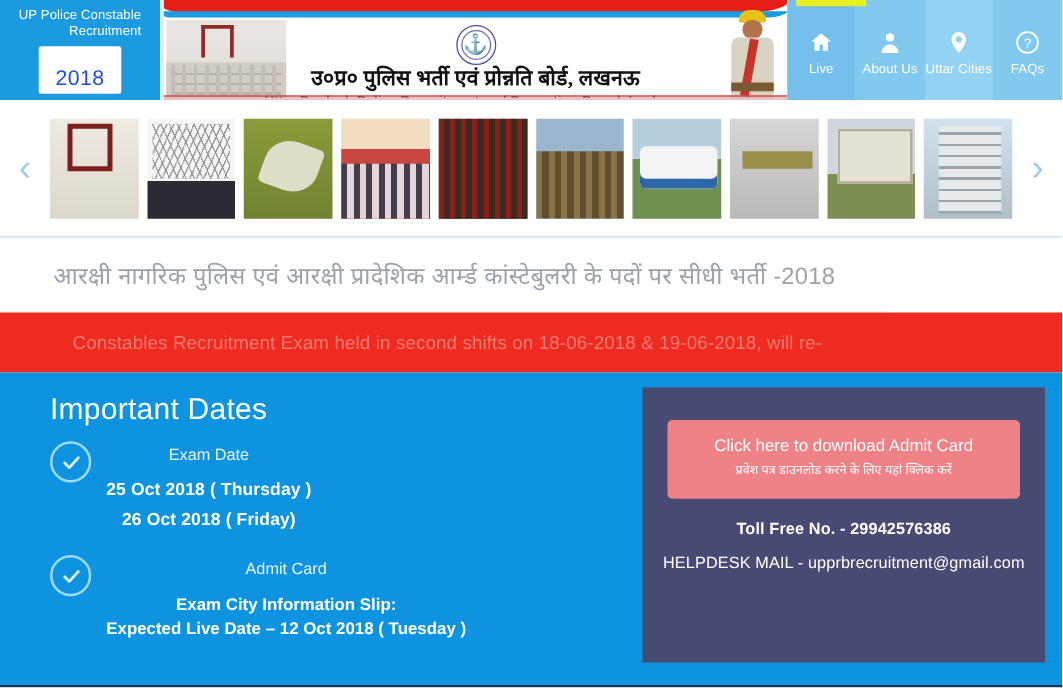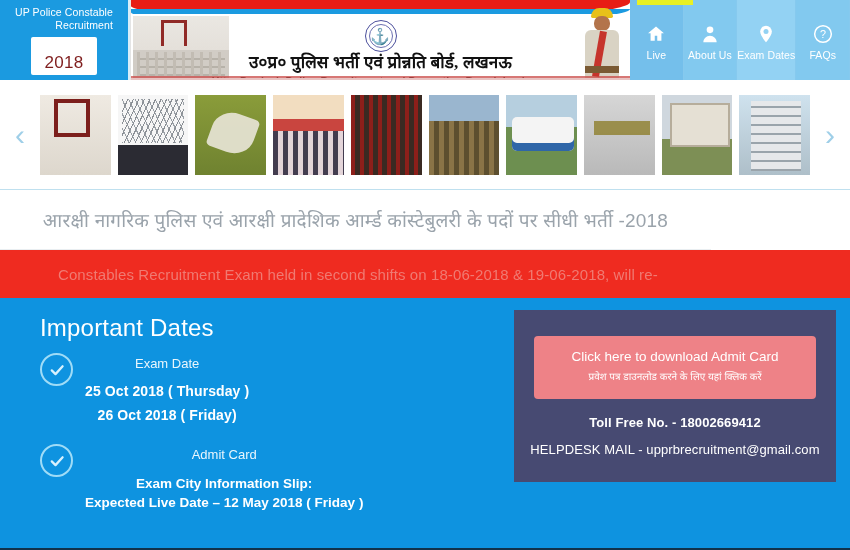--- a/index.html
+++ b/index.html
@@ -14,21 +14,21 @@
   .header { position: relative; display: flex; height: 80px; width: 850px; background:#fff; }
 
   .brand-block {
     width: 130px; height: 80px; background: #1b9ae0;
     display: flex; flex-direction: column; align-items: center;
     justify-content: center; color: #fff; flex: none;
     border-right: 2px solid #d8eef9;
   }
   .brand-line1 { font-size: 10.5px; line-height: 13px; text-align: right; letter-spacing: .1px; }
   .brand-year {
-    margin-top: 5px; background:#fff; color:#7f1d1d; font-size: 17px;
+    margin-top: 5px; background:#fff; color:#1d4ed8; font-size: 17px;
     padding: 16px 13px 2px; border-radius: 2px; letter-spacing: .3px;
   }
 
   .banner {
     position: relative; flex: 1 1 auto; height: 80px; overflow: hidden;
     background: #ffffff; border-left: 1px solid #e4e4e4;
   }
   .banner .wave-red {
     position:absolute; left:0; top:0; width:100%; height:20px; background:#e81d15;
     border-bottom-left-radius: 55% 70%; border-bottom-right-radius: 45% 90%;
@@ -179,21 +179,21 @@
   }
   .check-circle svg { stroke:#d8f1fd; }
   .date-block { padding-top:4px; }
   .date-label { color:#e9f6fd; font-size:13px; margin-bottom:12px; }
   .date-value { color:#ffffff; font-size:14px; font-weight:bold; margin-bottom:8px; letter-spacing:.1px;}
   .date-value.last { margin-bottom:6px; }
   .slip-line { color:#ffffff; font-size:13.5px; font-weight:bold; line-height:19px; }
   .spacer-gap { height:14px; }
 
   .right-card {
-    position:absolute; right:14px; top:12px; width:322px; height:172px;
+    position:absolute; right:14px; top:12px; width:322px; height:220px;
     background:#474a72;
     display:flex; flex-direction:column; align-items:center; padding-top:26px;
   }
   .admit-btn {
     width:282px; background:#ee8287; border-radius:4px; padding:11px 6px 12px;
     text-align:center; color:#ffffff; cursor:pointer;
   }
   .admit-btn-en { font-size:13.5px; line-height:20px; }
   .admit-btn-hi { font-size:10px; line-height:20px; }
   .tollfree { color:#ffffff; font-size:13px; font-weight:bold; margin-top:16px; letter-spacing:.1px;}
@@ -261,21 +261,21 @@
         <span class="nav-label">About Us</span>
       </div>
 
       <div class="nav-item active">
         <span class="nav-ico">
           <svg width="20" height="20" viewBox="0 0 24 24">
               <path d="M12 2a7 7 0 0 0-7 7c0 5 7 13 7 13s7-8 7-13a7 7 0 0 0-7-7z"></path>
               <circle cx="12" cy="9" r="3" fill="#93d2f3"></circle>
             </svg>
         </span>
-        <span class="nav-label">Exam Dates</span>
+        <span class="nav-label">Uttar Cities</span>
       </div>
 
       <div class="nav-item alt">
         <span class="nav-ico">
           <svg width="20" height="20" viewBox="0 0 24 24">
               <circle cx="12" cy="12" r="10" fill="none" stroke="#fff" stroke-width="1.8"></circle>
               <text x="12" y="17" font-size="13" text-anchor="middle" fill="#fff" font-family="Liberation Sans">?</text>
             </svg>
         </span>
         <span class="nav-label">FAQs</span>
@@ -326,27 +326,27 @@
 
     <div class="date-row">
       <div class="check-circle">
         <svg width="18" height="18" viewBox="0 0 24 24" fill="none" stroke-width="3" stroke-linecap="round" stroke-linejoin="round">
             <path d="M5 12.5 10 17.5 19.5 7"></path>
           </svg>
       </div>
       <div class="date-block">
         <div class="date-label">Admit Card</div>
         <div class="slip-line">Exam City Information Slip:</div>
-        <div class="slip-line">Expected Live Date – 12 May 2018 ( Friday )</div>
+        <div class="slip-line">Expected Live Date – 12 Oct 2018 ( Tuesday )</div>
       </div>
     </div>
 
     <div class="right-card">
       <div class="admit-btn">
         <div class="admit-btn-en">Click here to download Admit Card</div>
         <div class="admit-btn-hi">प्रवेश पत्र डाउनलोड करने के लिए यहां क्लिक करें</div>
       </div>
-      <div class="tollfree">Toll Free No. - 18002669412</div>
+      <div class="tollfree">Toll Free No. - 29942576386</div>
       <div class="helpdesk">HELPDESK MAIL - upprbrecruitment@gmail.com</div>
     </div>
   </div>
 
 </div>
 
 </body></html>

